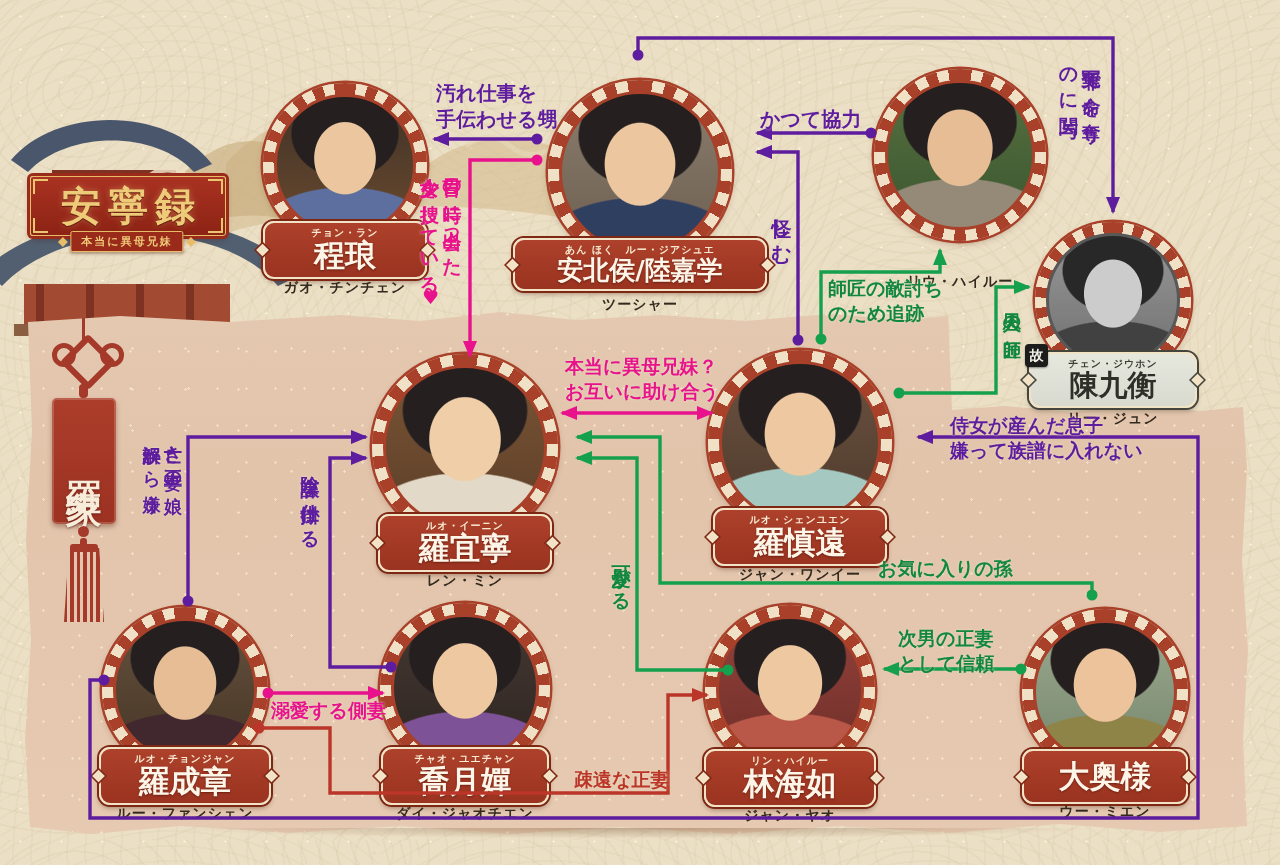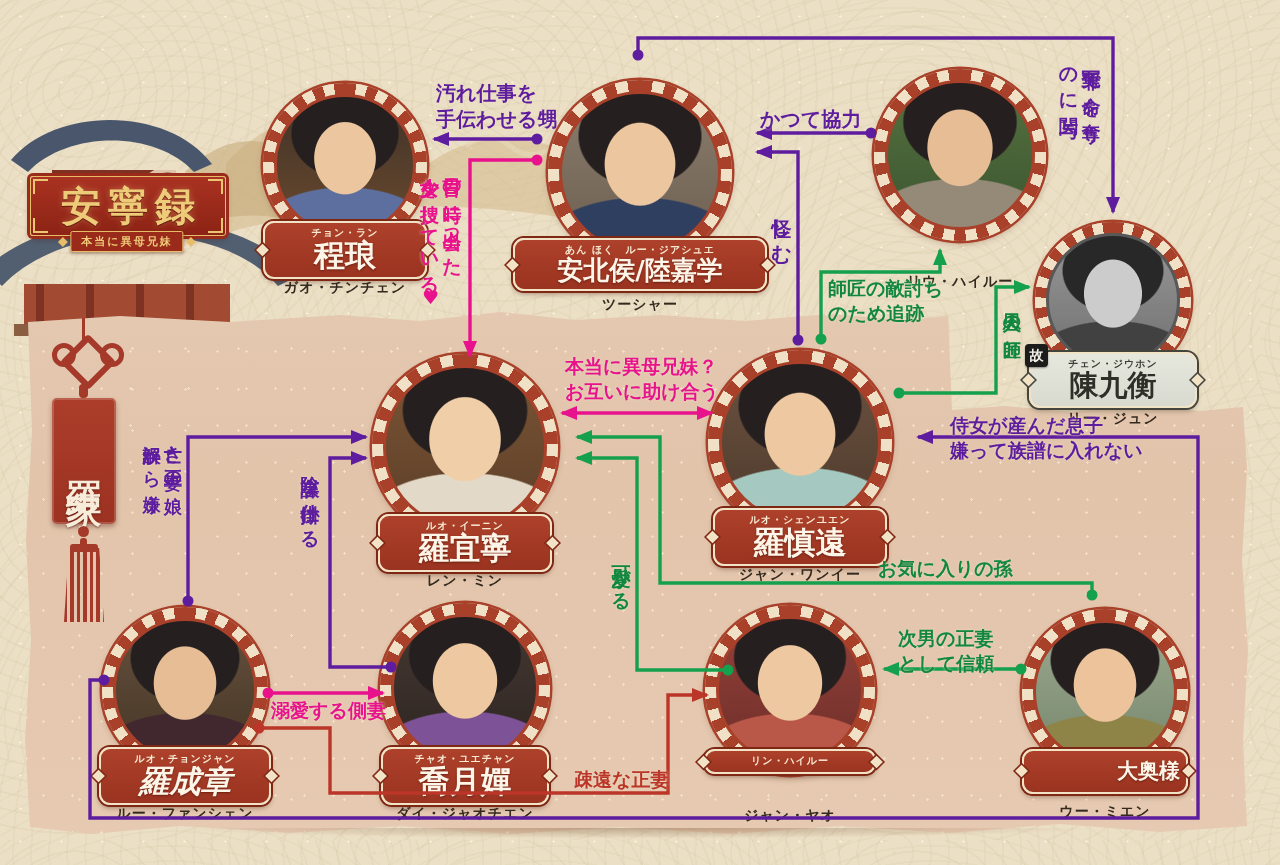--- a/index.html
+++ b/index.html
@@ -282,46 +282,47 @@
           <div class="cname" style="font-size: 31px;">羅慎遠</div>
         </div>
         <div class="actor" style="top: 216px;">ジャン・ワンイー</div>
       </div>
       <div class="char" style="left: 102px; top: 607px; width: 166px; height: 276px;">
         <div class="ring" style="width: 166px; height: 166px;">
           <div class="photo" style="--scene: #64503c; --scene2: #473627; --robe: #40282e; --skin: #e6bd95;"></div>
         </div>
         <div class="plaque" style="width: 156px; top: 140px;">
           <span class="furi">ルオ・チョンジャン</span>
-          <div class="cname" style="font-size: 31px; font-style: italic;">羅成章</div>
+          <div class="cname" style="font-size: 31px;">羅成章</div>
         </div>
         <div class="actor" style="top: 198px;">ルー・ファンシェン</div>
       </div>
       <div class="char" style="left: 380px; top: 603px; width: 170px; height: 280px;">
         <div class="ring" style="width: 170px; height: 170px;">
           <div class="photo" style="--scene: #453832; --scene2: #2e2521; --robe: #7d5296; --skin: #eec8a0;"></div>
         </div>
         <div class="plaque" style="width: 152px; top: 144px;">
           <span class="furi">チャオ・ユエチャン</span>
           <div class="cname" style="font-size: 31px;">喬月嬋</div>
         </div>
         <div class="actor" style="top: 202px;">ダイ・ジャオチエン</div>
       </div>
       <div class="char" style="left: 705px; top: 605px; width: 170px; height: 280px;">
         <div class="ring" style="width: 170px; height: 170px;">
           <div class="photo" style="--scene: #94413a; --scene2: #6e2e29; --robe: #b95848; --skin: #eec8a0;"></div>
         </div>
         <div class="plaque" style="width: 156px; top: 144px;">
           <span class="furi">リン・ハイルー</span>
+          <div class="cname" style="font-size: 31px;">林海如</div>
         </div>
         <div class="actor" style="top: 202px;">ジャン・ヤオ</div>
       </div>
       <div class="char" style="left: 1022px; top: 609px; width: 166px; height: 276px;">
         <div class="ring" style="width: 166px; height: 166px;">
           <div class="photo" style="--scene: #9aa98e; --scene2: #77876d; --robe: #8f8448; --skin: #ecc39a;"></div>
         </div>
         <div class="plaque" style="width: 150px; top: 140px; padding-top: 9px; padding-bottom: 9px;">
-          <div class="cname" style="font-size: 21px; text-align: right;">大奥様</div>
+          <div class="cname" style="font-size: 31px;">大奥様</div>
         </div>
         <div class="actor" style="top: 194px;">ウー・ミエン</div>
       </div>
     </div>
 </div>
 
 </body></html>

